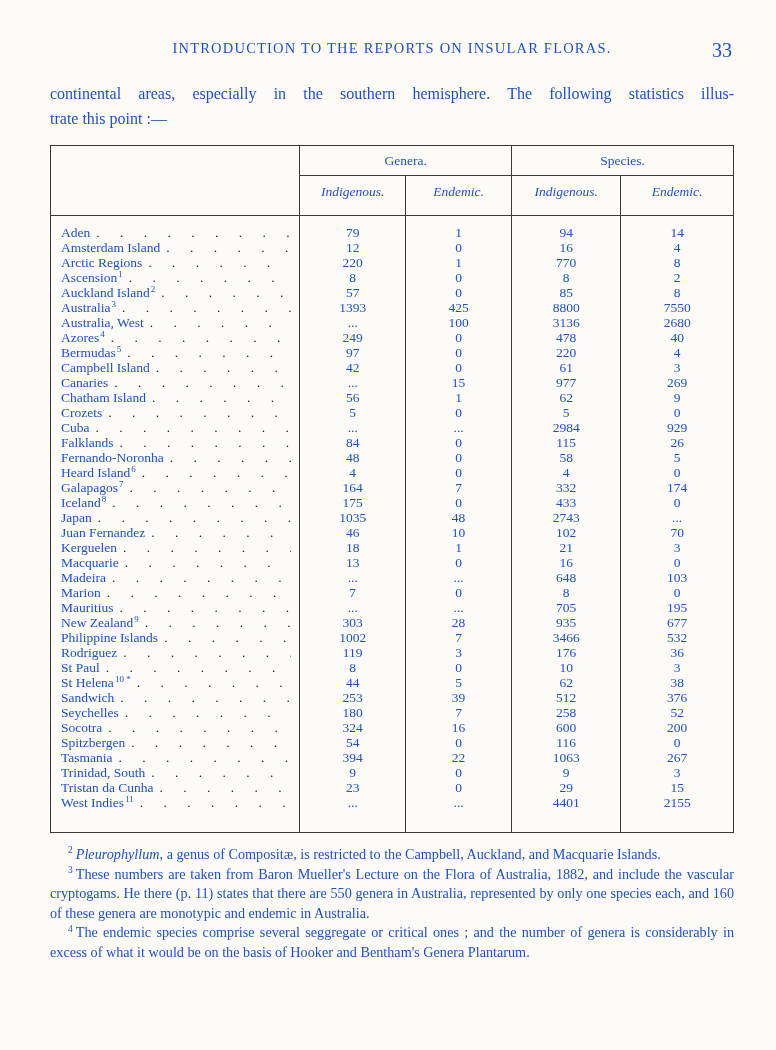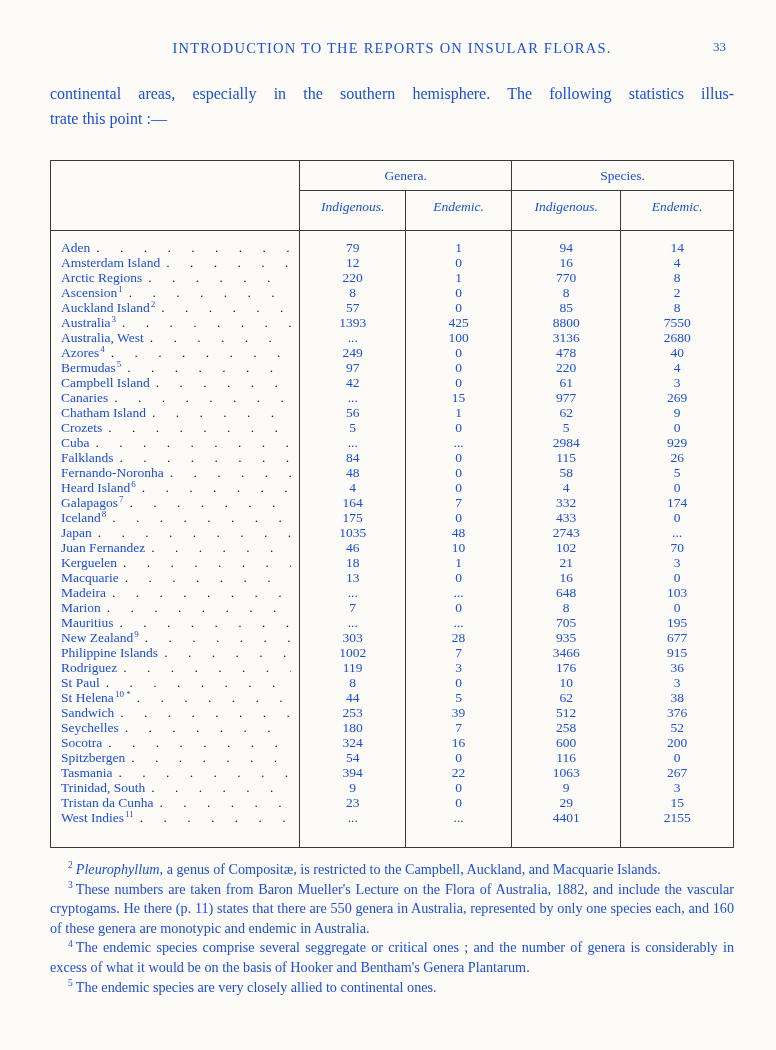--- a/index.html
+++ b/index.html
@@ -4,22 +4,22 @@
 <style>
   html,body{margin:0;padding:0;background:#e9e8e4;}
   .page{
     width:776px;height:1050px;box-sizing:border-box;
     background:#fcfbf8;color:#1d4ed8;
     font-family:"Liberation Serif","DejaVu Serif",serif;
     padding:40px 42px 0 50px;position:relative;overflow:hidden;
   }
   .running-header{position:relative;text-align:center;font-size:14.5px;letter-spacing:1.2px;margin-bottom:24px;}
   .running-header .title{display:inline-block;}
-  .page-number{position:absolute;right:8px;top:-1px;font-size:13px;letter-spacing:0;}
-  .intro{font-size:16px;line-height:25px;margin:0 0 29px 0;}
+  .page-number{position:absolute;right:2px;top:-1px;font-size:20px;letter-spacing:0;}
+  .intro{font-size:16px;line-height:25px;margin:0 0 14px 0;}
   .intro .l1{display:block;text-align:justify;text-align-last:justify;}
   .intro .l2{display:block;}
   table.stats{border-collapse:collapse;width:100%;border:1.5px solid #3b3835;table-layout:fixed;}
   table.stats th{font-weight:normal;font-size:13.5px;}
   th.group{border-bottom:1px solid #3b3835;border-left:1px solid #3b3835;padding:7px 0 6px;}
   th.namehead{border-right:1px solid #3b3835;border-bottom:1px solid #3b3835;}
   th.sub{border-left:1px solid #3b3835;border-bottom:1px solid #3b3835;padding:8px 0 15px;font-style:italic;}
   td.val{border-left:1px solid #3b3835;text-align:center;font-size:13.5px;line-height:15px;padding:0 4px;}
   td.name-cell{padding:0 8px 0 10px;font-size:13.5px;line-height:15px;overflow:hidden;}
   tbody tr:first-child td{padding-top:9px;}
@@ -397,21 +397,21 @@
         <tr>
           <td class="name-cell">
             <div class="name-line">
               <span class="nm">Philippine Islands</span>
               <span class="leader"></span>
             </div>
           </td>
           <td class="val">1002</td>
           <td class="val">7</td>
           <td class="val">3466</td>
-          <td class="val">915</td>
+          <td class="val">532</td>
         </tr>
         <tr>
           <td class="name-cell">
             <div class="name-line">
               <span class="nm">Rodriguez</span>
               <span class="leader"></span>
             </div>
           </td>
           <td class="val">119</td>
           <td class="val">3</td>
@@ -538,16 +538,15 @@
           <td class="val">4401</td>
           <td class="val">2155</td>
         </tr>
       </tbody>
   </table>
 
   <div class="footnotes" id="footnotes">
       <p class="footnote"><sup>2</sup><i>Pleurophyllum</i><span>, a genus of Compositæ, is restricted to the Campbell, Auckland, and Macquarie Islands.</span></p>
       <p class="footnote"><sup>3</sup><span>These numbers are taken from Baron Mueller's Lecture on the Flora of Australia, 1882, and include the vascular cryptogams.  He there (p. 11) states that there are 550 genera in Australia, represented by only one species each, and 160 of these genera are monotypic and endemic in Australia.</span></p>
       <p class="footnote"><sup>4</sup><span>The endemic species comprise several seggregate or critical ones ; and the number of genera is considerably in excess of what it would be on the basis of Hooker and Bentham's Genera Plantarum.</span></p>
-      <p class="footnote"><sup>5</sup><span>The endemic species are very closely allied to continental ones.</span></p>
     </div>
 
 </div>
 
 </body></html>

